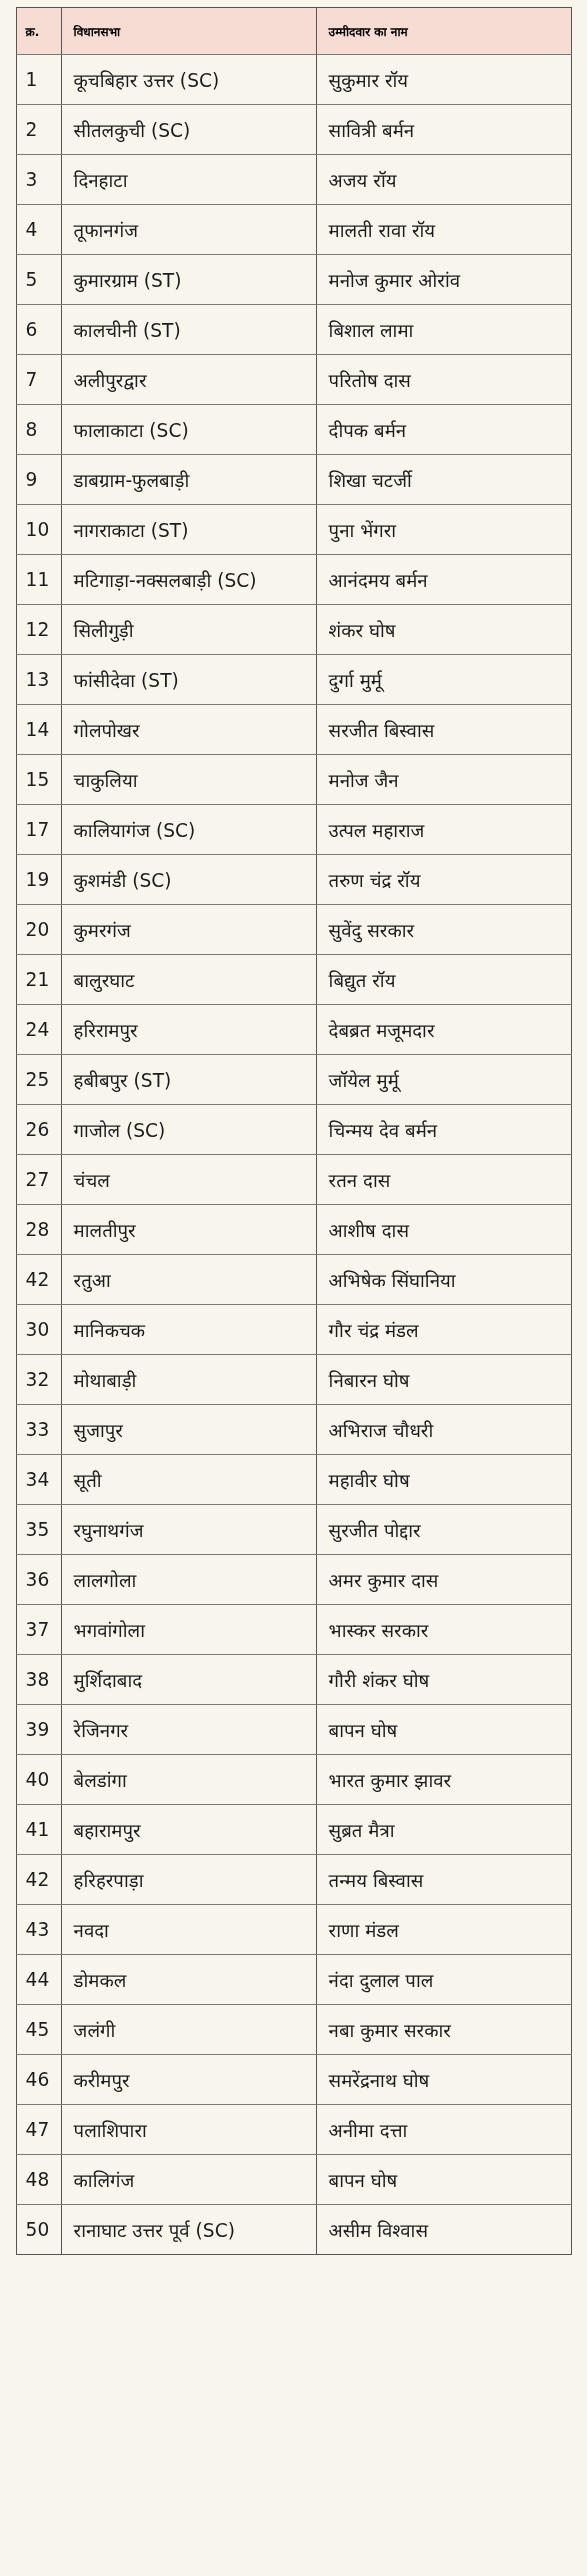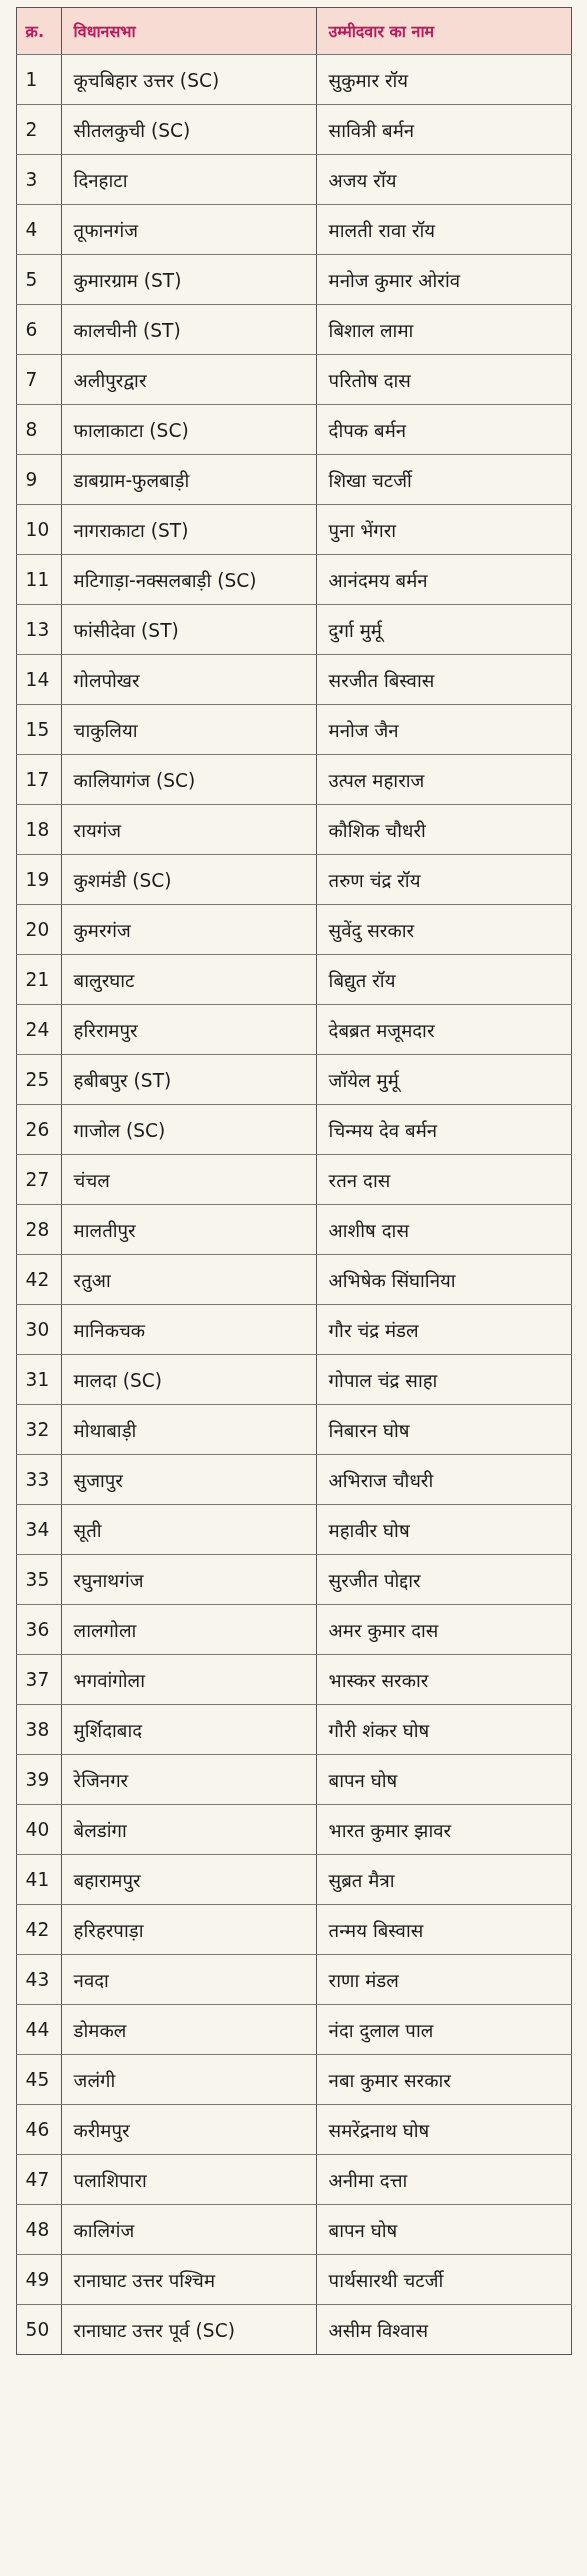--- a/index.html
+++ b/index.html
@@ -27,26 +27,26 @@
     table-layout: fixed;
     border: 1.5px solid #555;
   }
   col.c-num { width: 45px; }
   col.c-seat { width: 255px; }
   col.c-cand { width: 255px; }
   thead th {
     background: #f6dcd2;
     height: 46px;
     font-weight: bold;
-    font-size: 16px;
+    font-size: 12px;
     text-align: left;
     padding: 0 0 0 12px;
     border-right: 1.1px solid #555;
     border-bottom: 1.1px solid #777;
-    color: #be185d;
+    color: #000000;
   }
   thead th.num { padding-left: 9px; }
   tbody td {
     height: 49px;
     font-size: 18.6px;
     padding: 0 0 0 12px;
     border-right: 1.1px solid #555;
     border-bottom: 1.5px solid #7a7a72;
     background: #f8f5ec;
     white-space: nowrap;
@@ -127,45 +127,45 @@
           <td class="num">10</td>
           <td>नागराकाटा (ST)</td>
           <td>पुना भेंगरा</td>
         </tr>
         <tr>
           <td class="num">11</td>
           <td>मटिगाड़ा-नक्सलबाड़ी (SC)</td>
           <td>आनंदमय बर्मन</td>
         </tr>
         <tr>
+          <td class="num">12</td>
+          <td>सिलीगुड़ी</td>
+          <td>शंकर घोष</td>
+        </tr>
+        <tr>
           <td class="num">13</td>
           <td>फांसीदेवा (ST)</td>
           <td>दुर्गा मुर्मू</td>
         </tr>
         <tr>
           <td class="num">14</td>
           <td>गोलपोखर</td>
           <td>सरजीत बिस्वास</td>
         </tr>
         <tr>
           <td class="num">15</td>
           <td>चाकुलिया</td>
           <td>मनोज जैन</td>
         </tr>
         <tr>
           <td class="num">17</td>
           <td>कालियागंज (SC)</td>
           <td>उत्पल महाराज</td>
         </tr>
         <tr>
-          <td class="num">18</td>
-          <td>रायगंज</td>
-          <td>कौशिक चौधरी</td>
-        </tr>
-        <tr>
           <td class="num">19</td>
           <td>कुशमंडी (SC)</td>
           <td>तरुण चंद्र रॉय</td>
         </tr>
         <tr>
           <td class="num">20</td>
           <td>कुमरगंज</td>
           <td>सुवेंदु सरकार</td>
         </tr>
         <tr>
@@ -202,25 +202,20 @@
           <td class="num">42</td>
           <td>रतुआ</td>
           <td>अभिषेक सिंघानिया</td>
         </tr>
         <tr>
           <td class="num">30</td>
           <td>मानिकचक</td>
           <td>गौर चंद्र मंडल</td>
         </tr>
         <tr>
-          <td class="num">31</td>
-          <td>मालदा (SC)</td>
-          <td>गोपाल चंद्र साहा</td>
-        </tr>
-        <tr>
           <td class="num">32</td>
           <td>मोथाबाड़ी</td>
           <td>निबारन घोष</td>
         </tr>
         <tr>
           <td class="num">33</td>
           <td>सुजापुर</td>
           <td>अभिराज चौधरी</td>
         </tr>
         <tr>
@@ -290,25 +285,20 @@
         </tr>
         <tr>
           <td class="num">47</td>
           <td>पलाशिपारा</td>
           <td>अनीमा दत्ता</td>
         </tr>
         <tr>
           <td class="num">48</td>
           <td>कालिगंज</td>
           <td>बापन घोष</td>
-        </tr>
-        <tr>
-          <td class="num">49</td>
-          <td>रानाघाट उत्तर पश्चिम</td>
-          <td>पार्थसारथी चटर्जी</td>
         </tr>
         <tr>
           <td class="num">50</td>
           <td>रानाघाट उत्तर पूर्व (SC)</td>
           <td>असीम विश्वास</td>
         </tr>
       </tbody>
   </table>
 </div>
 

